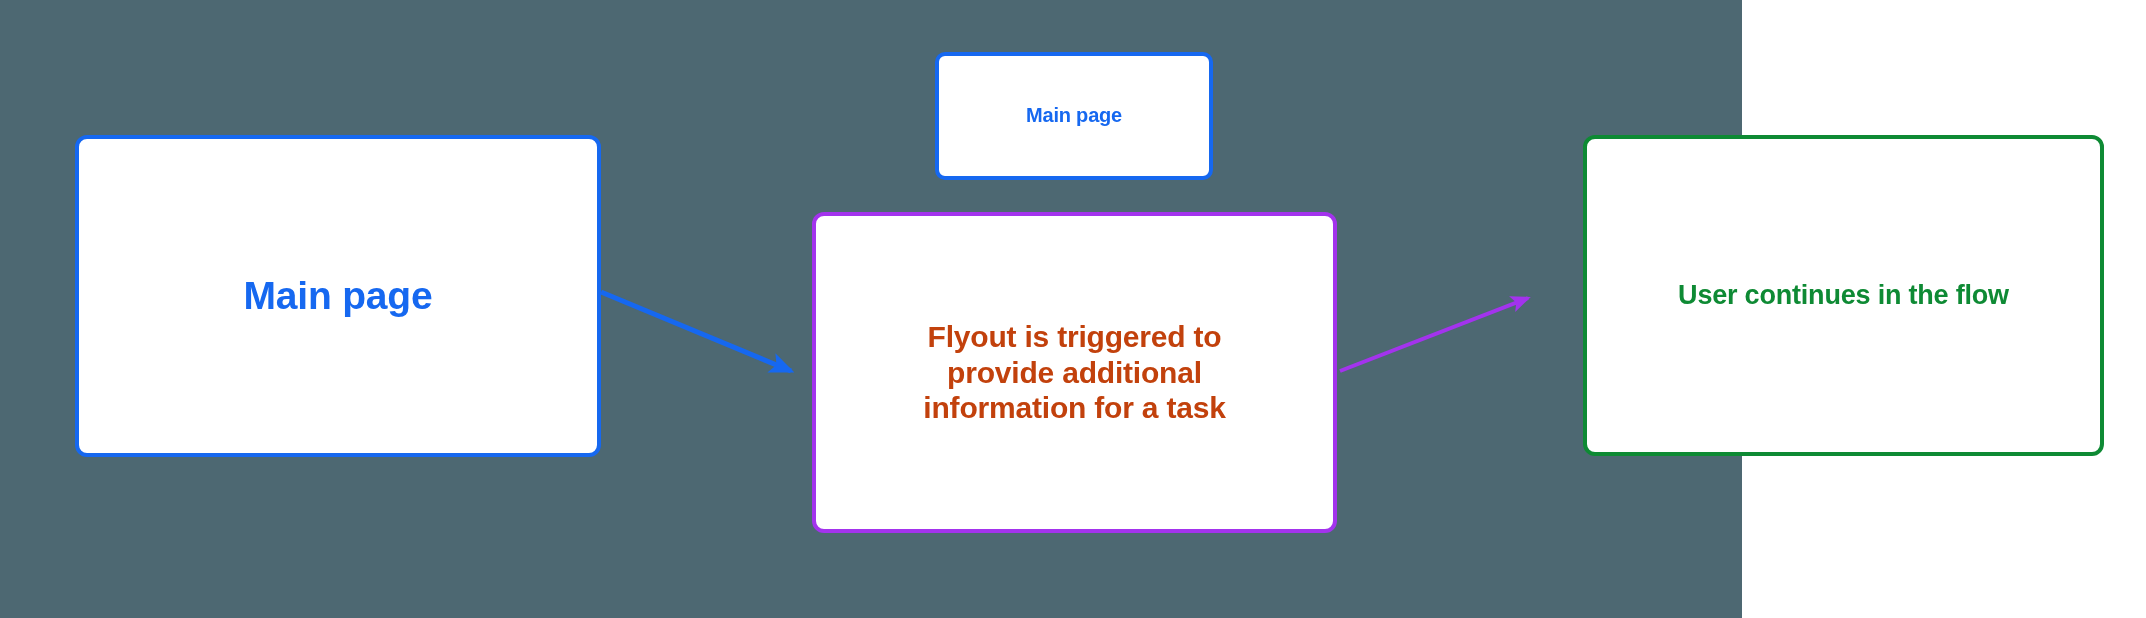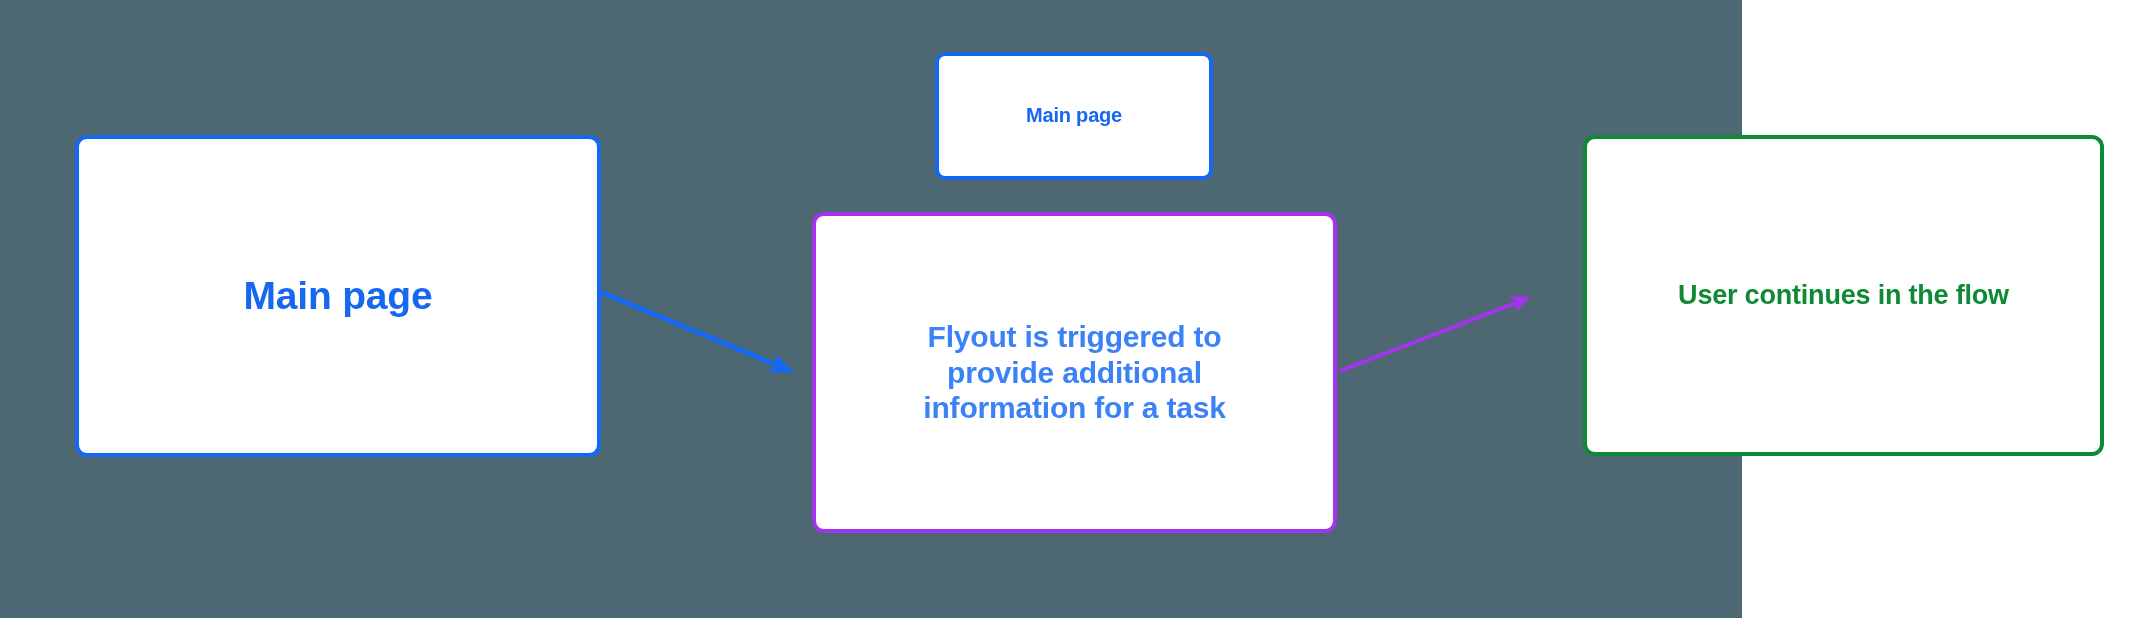--- a/index.html
+++ b/index.html
@@ -68,21 +68,21 @@
   
   #node-flyout {
     left: 812px;
     top: 212px;
     width: 525px;
     height: 321px;
     border-width: 4px;
     border-color: #a333ed;
   }
   #node-flyout .node-label {
-    color: #3b82f6;
+    color: #c2410c;
     font-size: 30px;
     max-width: 400px;
   }
 
   
   #node-user-continues {
     left: 1549px;
     top: 135px;
     width: 521px;
     height: 321px;

